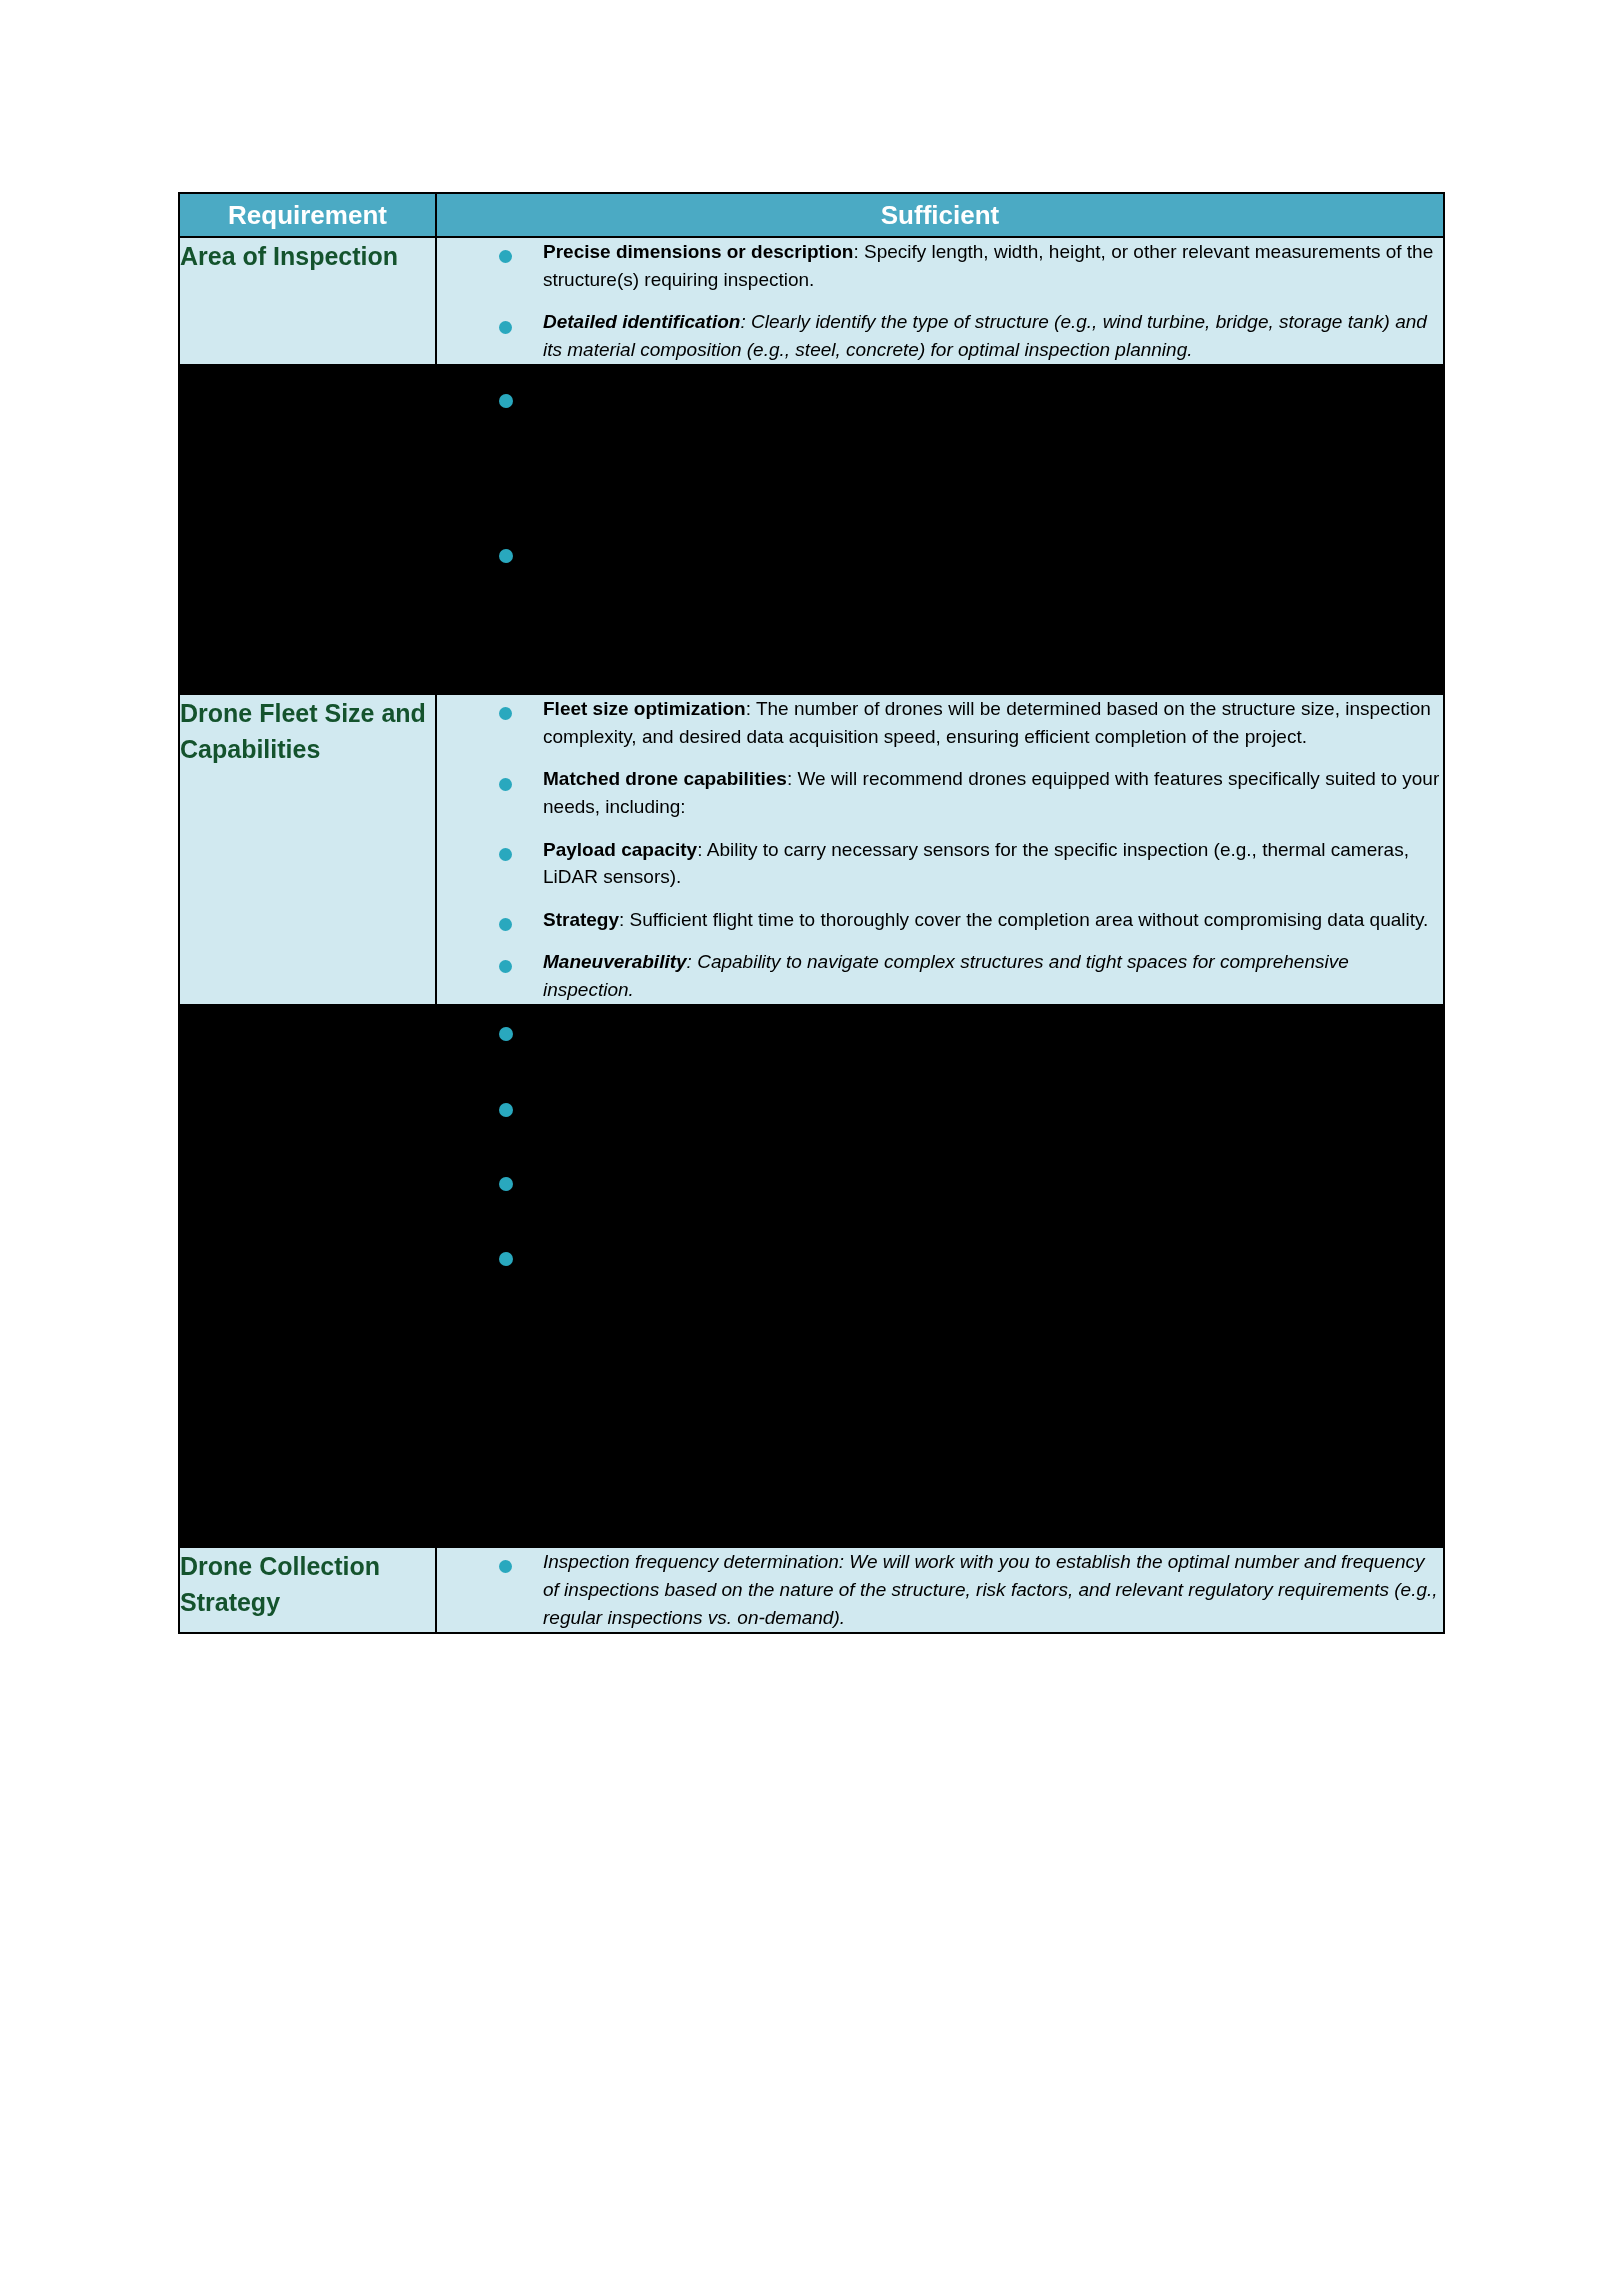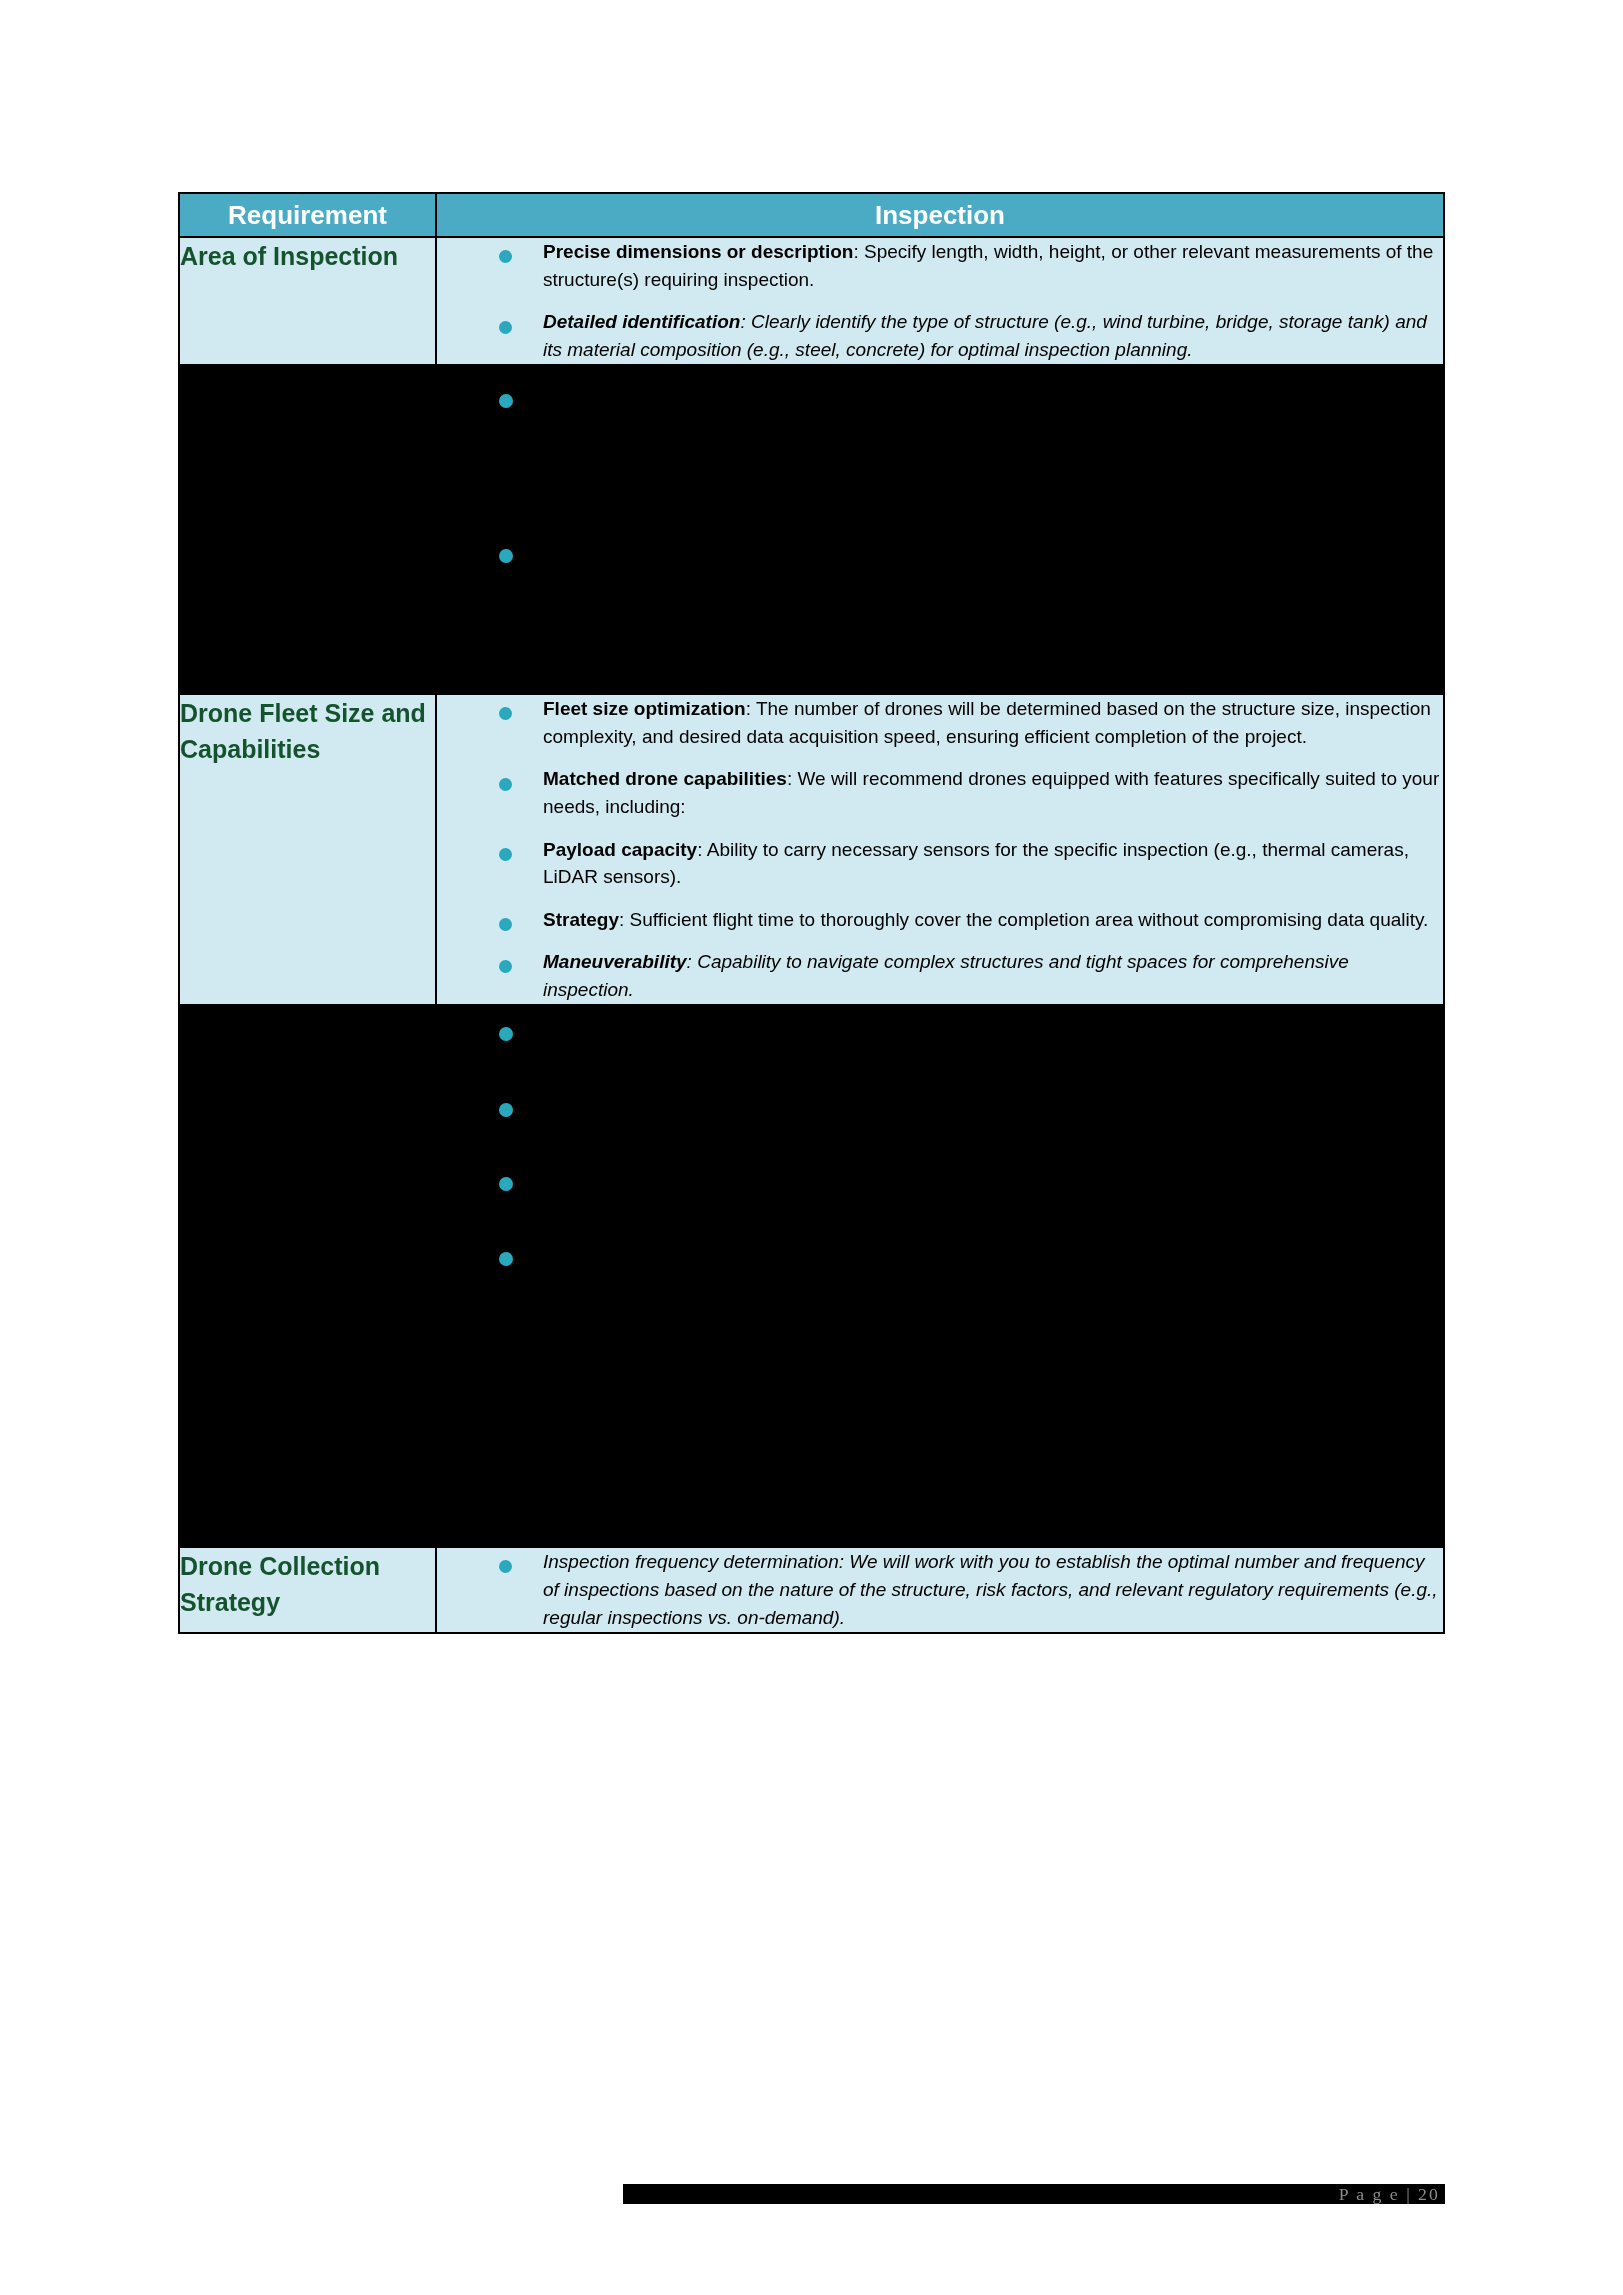--- a/index.html
+++ b/index.html
@@ -147,21 +147,21 @@
 <div id="page">
 
   <table id="req-table">
     <colgroup>
       <col class="c-req">
       <col class="c-desc">
     </colgroup>
     <thead>
       <tr class="header-row">
         <th>Requirement</th>
-        <th>Inspection</th>
+        <th>Sufficient</th>
       </tr>
     </thead>
     <tbody id="table-body">
 
     <tr>
           <td class="req-cell">Area of Inspection</td>
           <td class="desc-cell">
             <ul class="bullets">
               <li><span class="dot"></span><span class="lead">Precise dimensions or description</span><span>: Specify length, width, height, or other relevant measurements of the structure(s) requiring inspection.</span></li>
               <li><span class="dot"></span><span class="lead">Detailed identification</span><span>: Clearly identify the type of structure (e.g., wind turbine, bridge, storage tank) and its material composition (e.g., steel, concrete) for optimal inspection planning.</span></li>
@@ -210,18 +210,15 @@
           <td class="req-cell">Drone Collection Strategy</td>
           <td class="desc-cell">
             <ul class="bullets">
               <li><span class="dot"></span><span>Inspection frequency determination: We will work with you to establish the optimal number and frequency of inspections based on the nature of the structure, risk factors, and relevant regulatory requirements (e.g., regular inspections vs. on-demand).</span></li>
             </ul>
           </td>
         </tr>
       </tbody>
   </table>
 
-  <div id="footer">
-    <span class="page-label">P a g e | 20</span>
-  </div>
 
 </div>
 
 
 </body></html>

